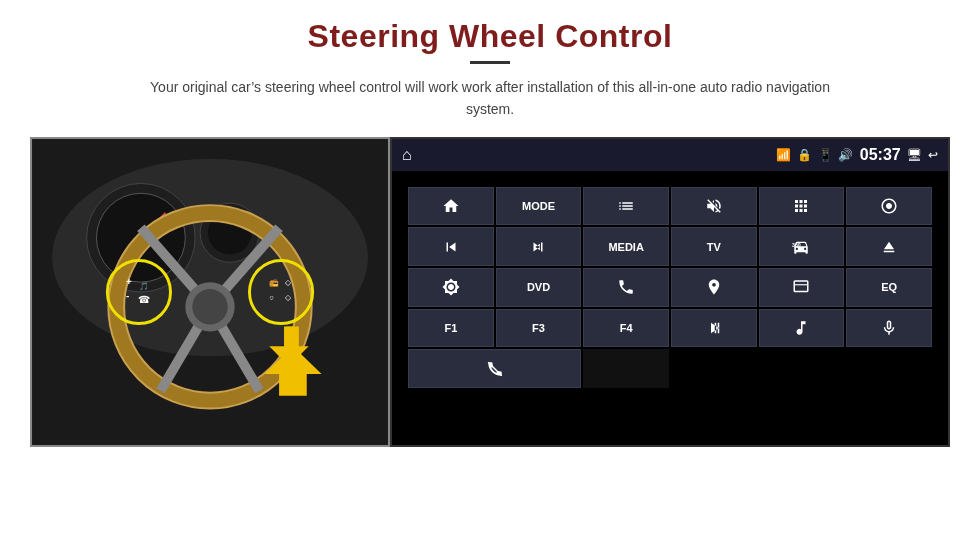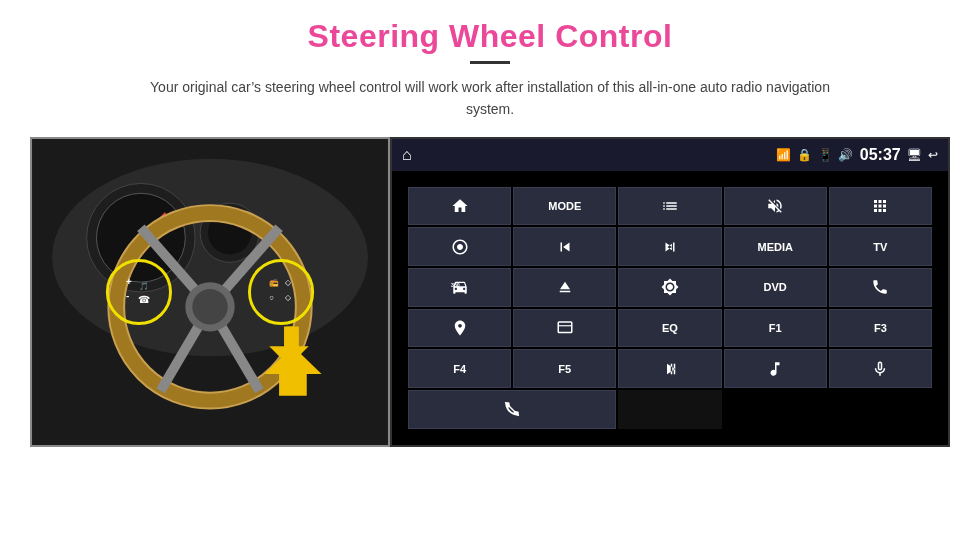--- a/index.html
+++ b/index.html
@@ -16,21 +16,21 @@
       height: 544px;
       display: flex;
       flex-direction: column;
       align-items: center;
       padding: 18px 40px 0;
     }
 
     .title {
       font-size: 32px;
       font-weight: 900;
-      color: #ec4899;
+      color: #7f1d1d;
       margin-bottom: 6px;
       letter-spacing: 0.5px;
     }
 
     .title-underline {
       width: 40px;
       height: 3px;
       background: #333;
       margin: 0 auto 12px;
     }
@@ -104,21 +104,21 @@
     }
 
     .status-time {
       font-size: 16px;
       font-weight: bold;
       color: white;
     }
 
     .android-grid {
       display: grid;
-      grid-template-columns: repeat(5, 1fr);
+      grid-template-columns: repeat(6, 1fr);
       grid-template-rows: repeat(6, 1fr);
       flex: 1;
       gap: 2px;
       padding: 16px;
       background: #000;
     }
 
     .grid-cell {
       background: #2a2d3e;
       display: flex;
@@ -315,23 +315,20 @@
           <span>F1</span>
         </div>
 
         <div class="grid-cell">
           <span>F3</span>
         </div>
         <div class="grid-cell">
           <span>F4</span>
         </div>
         <div class="grid-cell">
-          <span>F5</span>
-        </div>
-        <div class="grid-cell">
           <svg class="icon-svg" viewBox="0 0 24 24">
               <path d="M8 5v14l11-7zm9 0h2v14h-2zm-4 0h2v14h-2z" fill="white"></path>
             </svg>
         </div>
 
         <div class="grid-cell">
           <svg class="icon-svg" viewBox="0 0 24 24">
               <path d="M12 3v10.55A4 4 0 1 0 14 17V7h4V3h-6z" fill="white"></path>
             </svg>
         </div>

